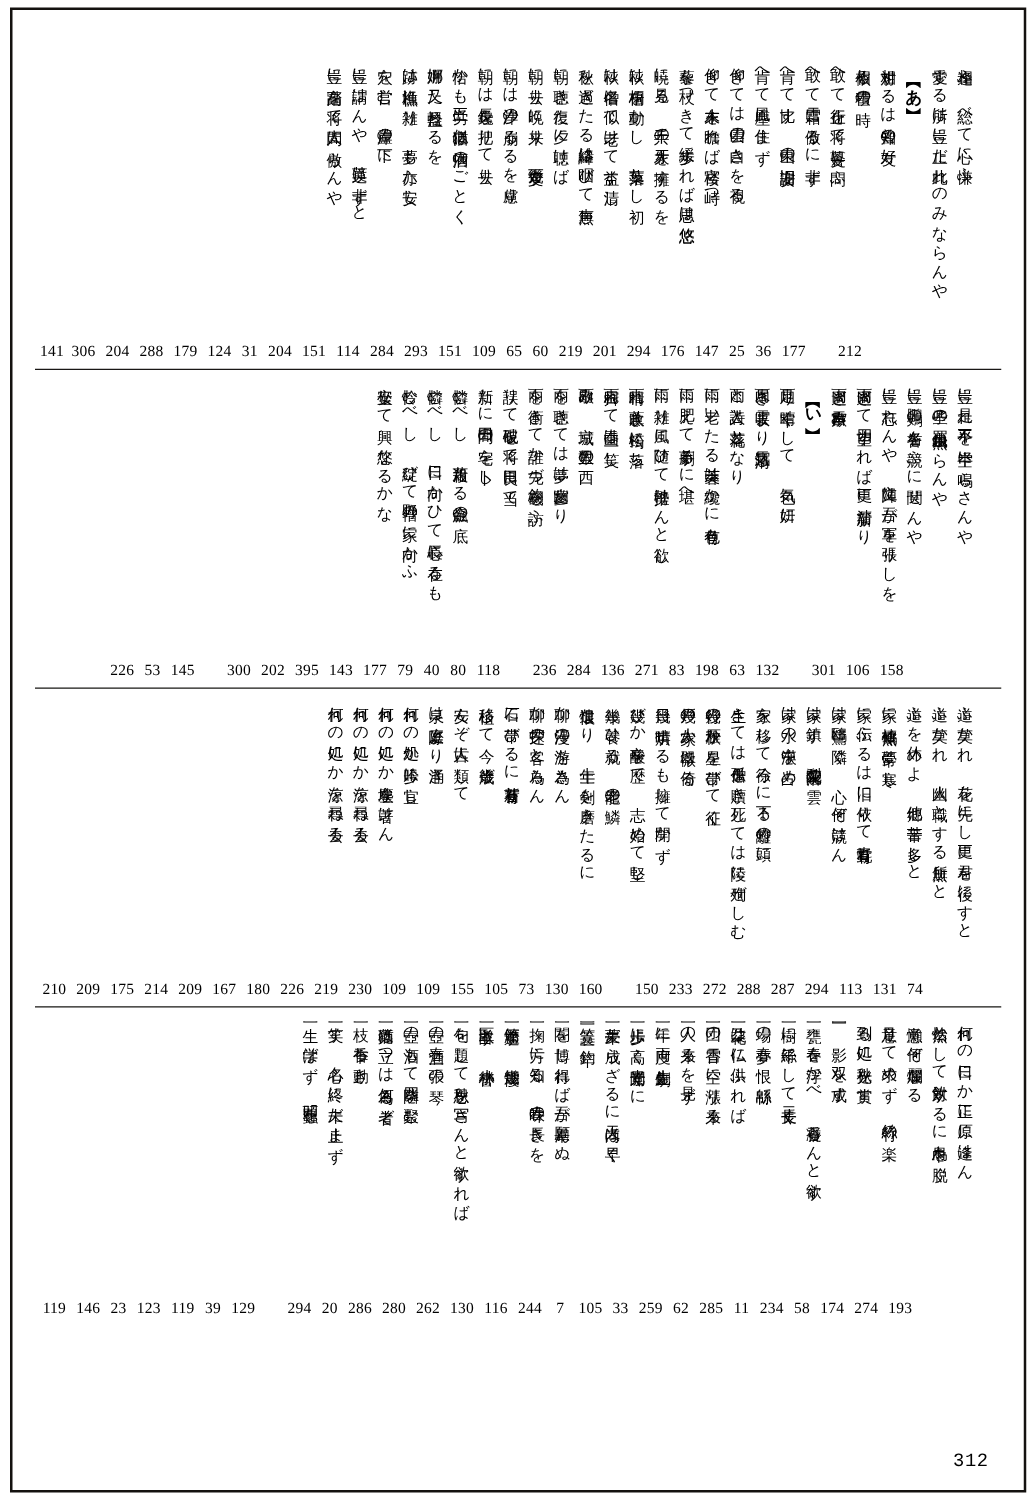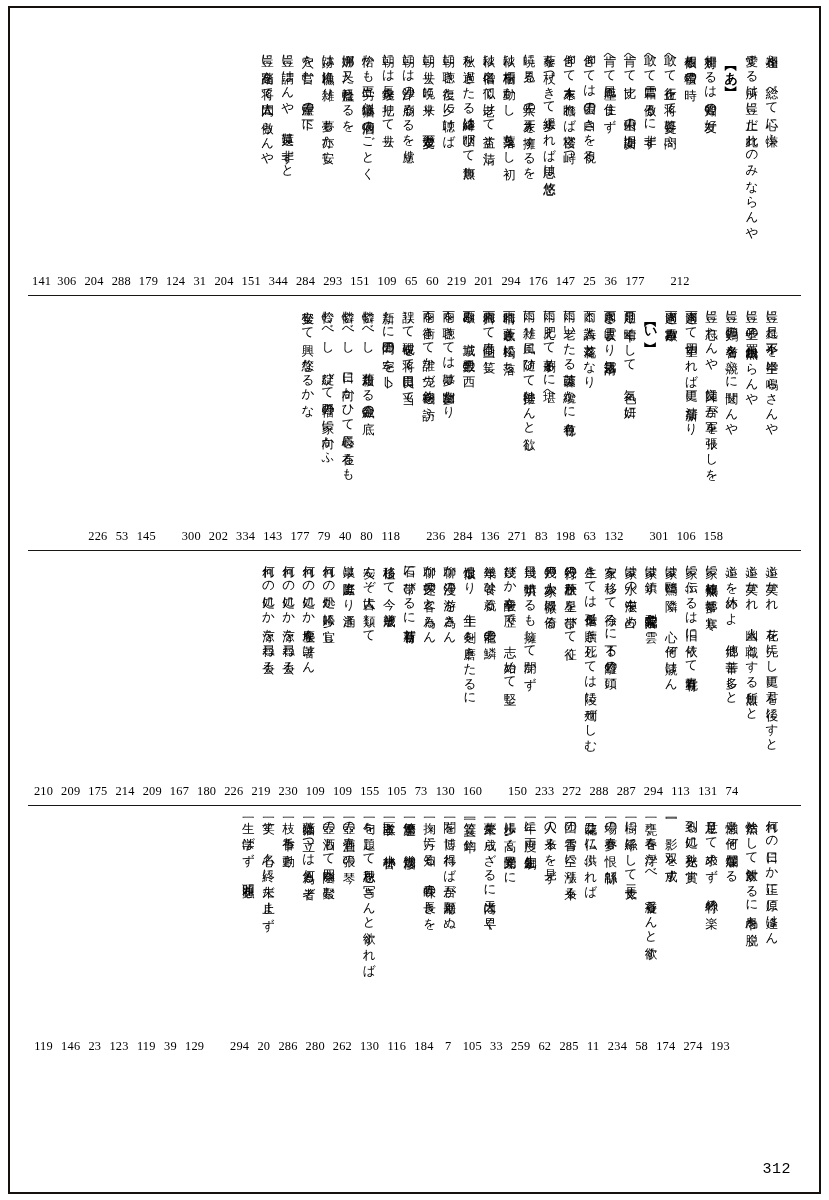--- a/index.html
+++ b/index.html
@@ -145,21 +145,21 @@
       <div class="numbers">
         <span class="num">141</span>
         <span class="num wide">306</span>
         <span class="num wide">204</span>
         <span class="num wide">288</span>
         <span class="num wide">179</span>
         <span class="num wide">124</span>
         <span class="num">31</span>
         <span class="num wide">204</span>
         <span class="num wide">151</span>
-        <span class="num wide">344</span>
+        <span class="num wide">114</span>
         <span class="num wide">284</span>
         <span class="num wide">293</span>
         <span class="num wide">151</span>
         <span class="num wide">109</span>
         <span class="num">65</span>
         <span class="num">60</span>
         <span class="num wide">219</span>
         <span class="num wide">201</span>
         <span class="num wide">294</span>
         <span class="num wide">176</span>
@@ -199,21 +199,21 @@
         <div class="col">安坐して興 悠なるかな</div>
       </div>
       <div class="numbers">
         <span class="num wide empty">000</span>
         <span class="num wide empty">000</span>
         <span class="num wide">226</span>
         <span class="num">53</span>
         <span class="num wide gap">145</span>
         <span class="num wide">300</span>
         <span class="num wide">202</span>
-        <span class="num wide">334</span>
+        <span class="num wide">395</span>
         <span class="num wide">143</span>
         <span class="num wide">177</span>
         <span class="num">79</span>
         <span class="num">40</span>
         <span class="num">80</span>
         <span class="num wide gap">118</span>
         <span class="num wide">236</span>
         <span class="num wide">284</span>
         <span class="num wide">136</span>
         <span class="num wide">271</span>
@@ -324,21 +324,21 @@
         <span class="num wide">119</span>
         <span class="num">39</span>
         <span class="num wide gap">129</span>
         <span class="num wide">294</span>
         <span class="num">20</span>
         <span class="num wide">286</span>
         <span class="num wide">280</span>
         <span class="num wide">262</span>
         <span class="num wide">130</span>
         <span class="num wide">116</span>
-        <span class="num wide">184</span>
+        <span class="num wide">244</span>
         <span class="num">7</span>
         <span class="num wide">105</span>
         <span class="num">33</span>
         <span class="num wide">259</span>
         <span class="num">62</span>
         <span class="num wide">285</span>
         <span class="num">11</span>
         <span class="num wide">234</span>
         <span class="num">58</span>
         <span class="num wide">174</span>

